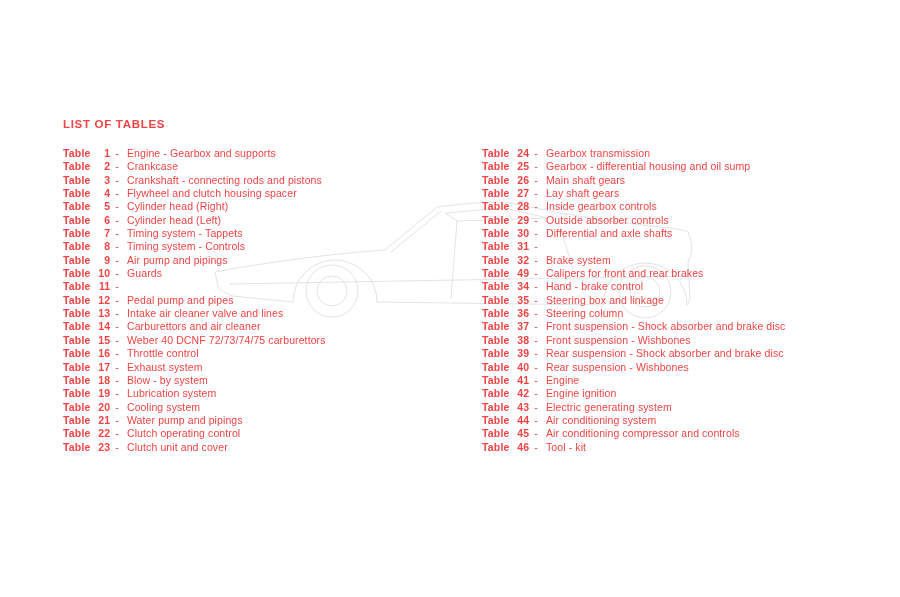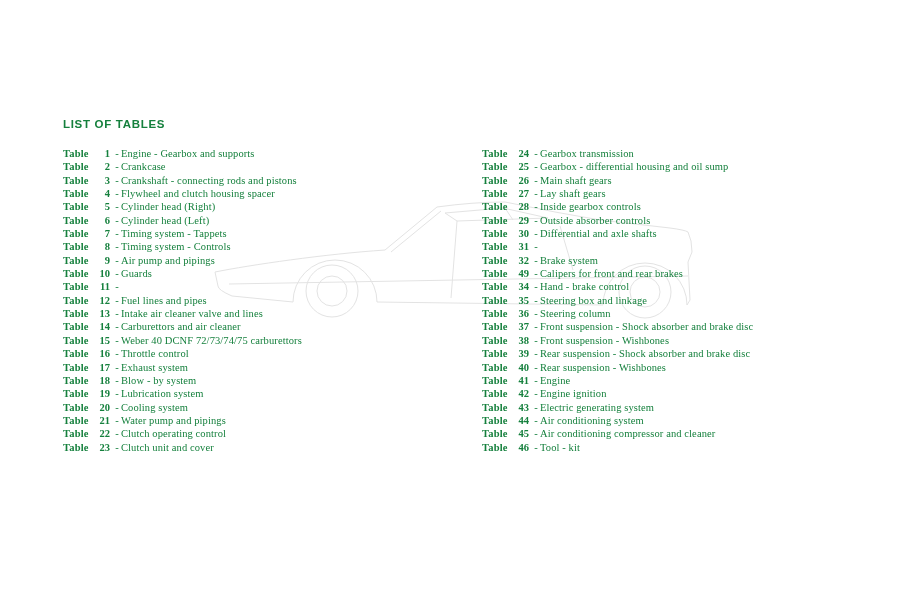--- a/index.html
+++ b/index.html
@@ -7,21 +7,21 @@
     padding: 0;
     background: #ffffff;
   }
   .page {
     position: relative;
     width: 900px;
     height: 597px;
     background: #ffffff;
     overflow: hidden;
     font-family: "Liberation Sans", sans-serif;
-    color: #15803d;
+    color: #ef4444;
   }
   .watermark {
     position: absolute;
     left: 205px;
     top: 190px;
     width: 510px;
     height: 150px;
     pointer-events: none;
   }
   .watermark path, .watermark circle, .watermark line, .watermark polyline {
@@ -44,39 +44,38 @@
   }
   .col-left  { left: 63px; }
   .col-right { left: 482px; }
   .row {
     display: flex;
     align-items: flex-start;
     height: 13.35px;
     line-height: 13.35px;
     font-size: 10.5px;
     white-space: nowrap;
-    font-family: Liberation Serif, serif;
   }
   .lbl {
     font-weight: bold;
     width: 34px;
     letter-spacing: 0.2px;
   }
   .num {
     font-weight: bold;
     width: 13px;
     text-align: right;
   }
   .dash {
     width: 8px;
     text-align: center;
     margin-left: 3px;
   }
   .desc {
-    margin-left: 0;
+    margin-left: 6px;
     letter-spacing: 0.1px;
   }
 </style>
 </head>
 <body>
 
 <div class="page">
 
   <svg class="watermark" viewBox="0 0 510 150" aria-hidden="true">
 
@@ -186,21 +185,21 @@
       <div class="row">
         <span class="lbl">Table</span>
         <span class="num">11</span>
         <span class="dash">-</span>
       </div>
 
       <div class="row">
         <span class="lbl">Table</span>
         <span class="num">12</span>
         <span class="dash">-</span>
-        <span class="desc">Fuel lines and pipes</span>
+        <span class="desc">Pedal pump and pipes</span>
       </div>
 
       <div class="row">
         <span class="lbl">Table</span>
         <span class="num">13</span>
         <span class="dash">-</span>
         <span class="desc">Intake air cleaner valve and lines</span>
       </div>
 
       <div class="row">
@@ -419,21 +418,21 @@
         <span class="lbl">Table</span>
         <span class="num">44</span>
         <span class="dash">-</span>
         <span class="desc">Air conditioning system</span>
       </div>
 
       <div class="row">
         <span class="lbl">Table</span>
         <span class="num">45</span>
         <span class="dash">-</span>
-        <span class="desc">Air conditioning compressor and cleaner</span>
+        <span class="desc">Air conditioning compressor and controls</span>
       </div>
 
       <div class="row">
         <span class="lbl">Table</span>
         <span class="num">46</span>
         <span class="dash">-</span>
         <span class="desc">Tool - kit</span>
       </div>
     </div>
 

